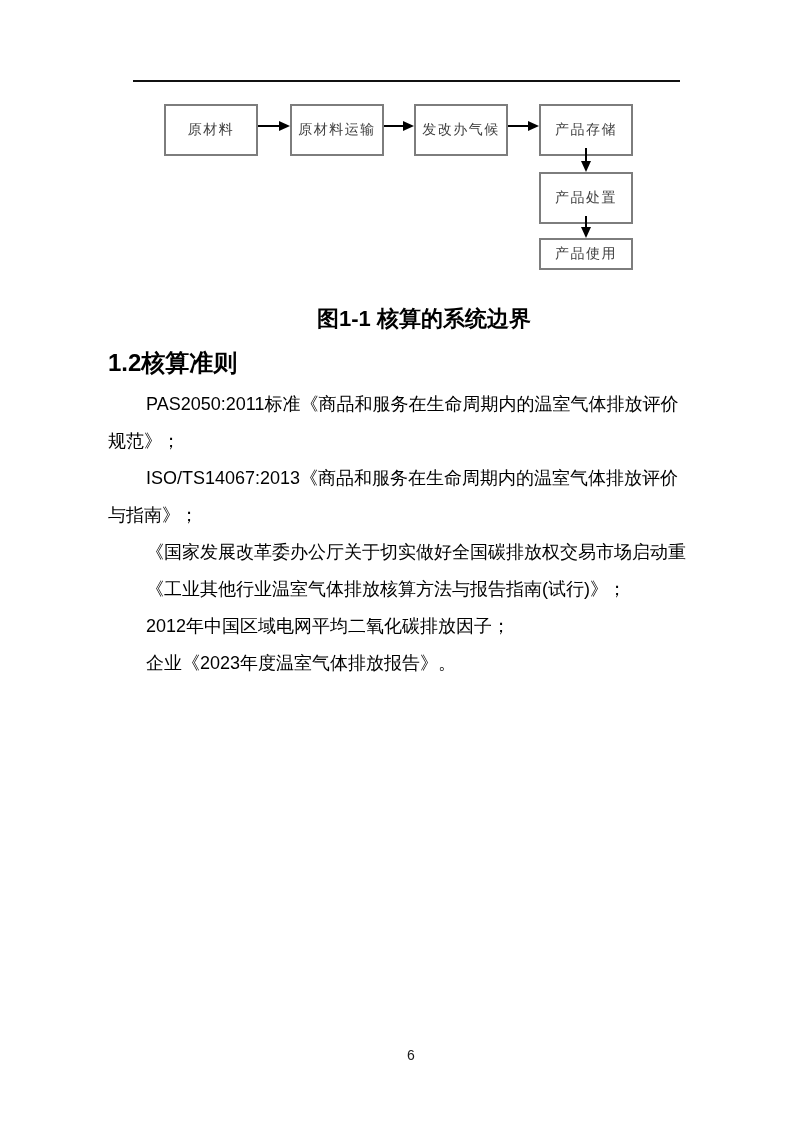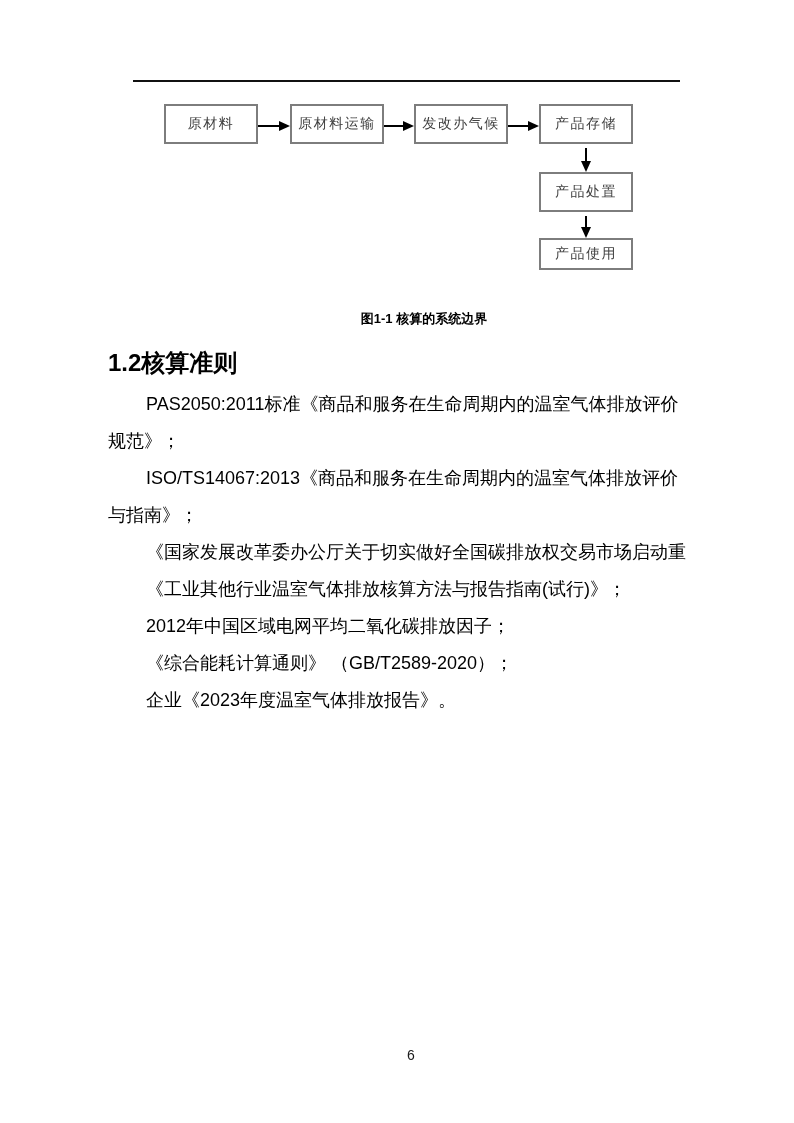--- a/index.html
+++ b/index.html
@@ -13,21 +13,21 @@
     overflow: hidden;
   }
   .header-rule {
     position: absolute;
     left: 133px; top: 80px;
     width: 547px; height: 2px;
     background: #111111;
   }
   .fc-box {
     position: absolute;
-    width: 94px; height: 40px;
+    width: 94px; height: 52px;
     border: 2px solid #7d7d7d;
     box-sizing: border-box;
     background: #ffffff;
     display: flex; align-items: center; justify-content: center;
     font-family: "DejaVu Serif", serif;
     font-size: 14px;
     letter-spacing: 1.5px;
     color: #404040;
     white-space: nowrap;
   }
@@ -45,21 +45,21 @@
     border-right: 5px solid transparent;
     border-top: 11px solid #000000;
   }
   .figure-caption {
     position: absolute;
     left: 108px; top: 306px;
     width: 602px;
     box-sizing: border-box;
     padding-left: 30px;
     text-align: center;
-    font-size: 13px;
+    font-size: 22px;
     font-weight: 700;
     line-height: 26px;
     white-space: nowrap;
   }
   .section-heading {
     position: absolute;
     left: 108px; top: 349px;
     font-size: 24px;
     font-weight: 700;
     line-height: 28px;
@@ -127,19 +127,18 @@
   <div class="section-heading">1.2核算准则</div>
 
   <div class="body-text">
     <div class="bline first">PAS2050:2011标准《商品和服务在生命周期内的温室气体排放评价</div>
     <div class="bline">规范》；</div>
     <div class="bline first">ISO/TS14067:2013《商品和服务在生命周期内的温室气体排放评价</div>
     <div class="bline">与指南》；</div>
     <div class="bline first">《国家发展改革委办公厅关于切实做好全国碳排放权交易市场启动重</div>
     <div class="bline first">《工业其他行业温室气体排放核算方法与报告指南(试行)》；</div>
     <div class="bline first">2012年中国区域电网平均二氧化碳排放因子；</div>
-    <div class="bline first">《综合能耗计算通则》 （GB/T2589-2020）；</div>
     <div class="bline first">企业《2023年度温室气体排放报告》。</div>
   </div>
 
   <div class="page-footer">6</div>
 
 </div>
 
 </body></html>

